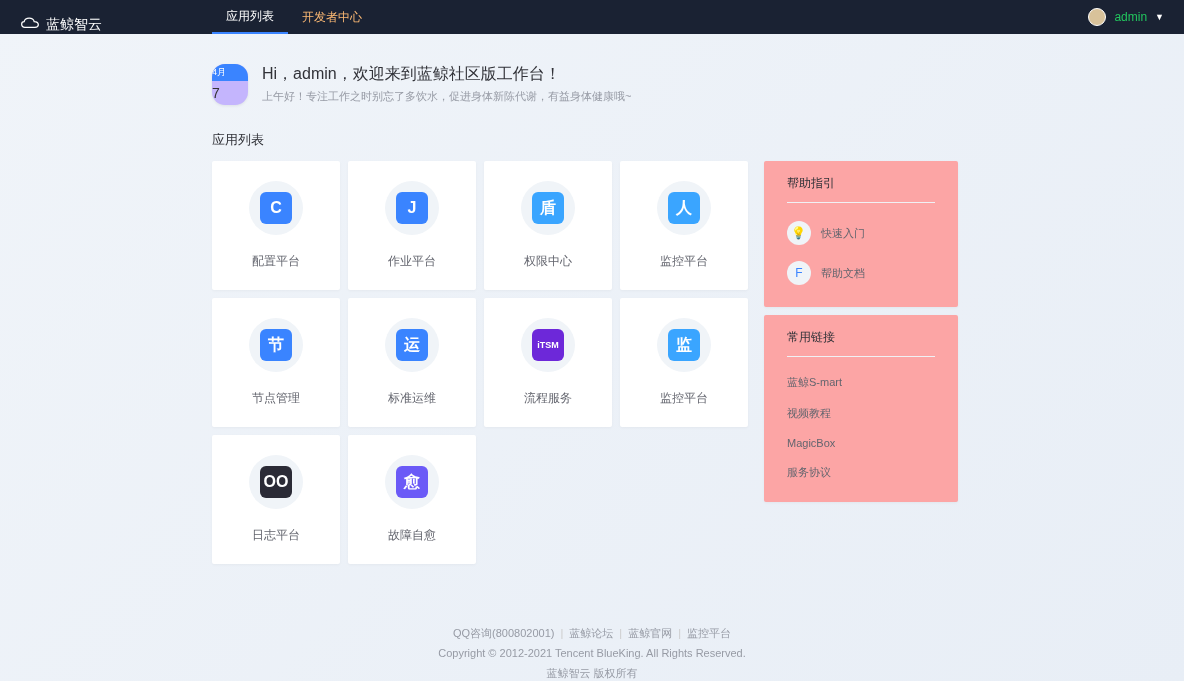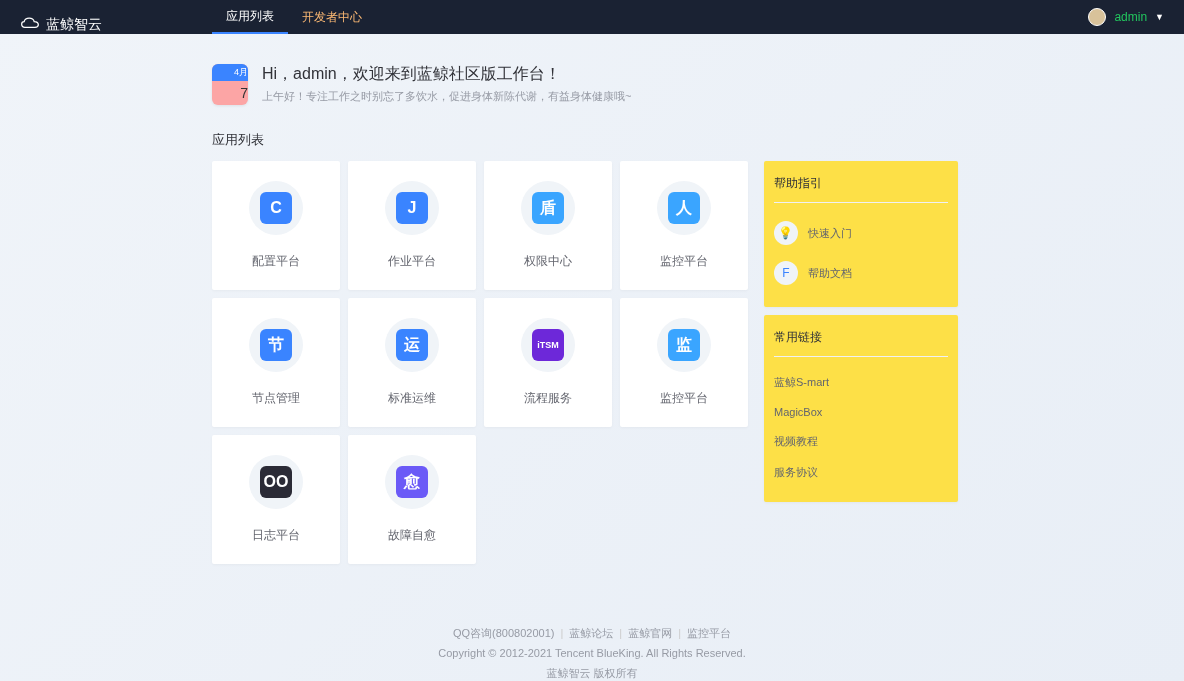--- a/index.html
+++ b/index.html
@@ -64,23 +64,23 @@
       margin: 0 auto;
       padding: 30px 0 0 0;
     }
     .welcome-section {
       display: flex;
       gap: 14px;
       margin-bottom: 26px;
     }
     .date-card {
       width: 36px;
-      text-align: right;
-      background: #fca5a5;
-      border-radius: 6px;
+      text-align: left;
+      background: #c4b5fd;
+      border-radius: 13px;
       overflow: hidden;
       box-shadow: 0 1px 3px rgba(0,0,0,0.08);
     }
     .date-month {
       background: #3a84ff;
       color: #fff;
       font-size: 9px;
       padding: 2px 0;
     }
     .date-day {
@@ -146,23 +146,23 @@
       font-size: 12px;
       color: #63656e;
     }
     .sidebar {
       width: 194px;
       display: flex;
       flex-direction: column;
       gap: 8px;
     }
     .side-card {
-      background: #fde047;
+      background: #fca5a5;
       border-radius: 2px;
-      padding: 14px 10px;
+      padding: 14px 23px;
       box-shadow: 0 1px 3px rgba(0,0,0,0.04);
     }
     .side-title {
       font-size: 12px;
       color: #313238;
       padding-bottom: 10px;
       border-bottom: 1px solid #f0f1f5;
       margin-bottom: 10px;
     }
     .help-item {
@@ -321,22 +321,22 @@
             <div class="help-item">
     <div class="help-icon" style="color:#3a84ff">F</div>
     <div class="help-label">帮助文档</div>
   </div>
           </div>
       </div>
       <div class="side-card">
         <div class="side-title">常用链接</div>
         <div id="link-items">
             <div class="link-item">蓝鲸S-mart</div>
+            <div class="link-item">视频教程</div>
             <div class="link-item">MagicBox</div>
-            <div class="link-item">视频教程</div>
             <div class="link-item">服务协议</div>
           </div>
       </div>
     </div>
   </div>
 
   <div class="footer">
     <div class="footer-links" id="footer-links"><span>QQ咨询(800802001)</span><span class="footer-sep">|</span><span>蓝鲸论坛</span><span class="footer-sep">|</span><span>蓝鲸官网</span><span class="footer-sep">|</span><span>监控平台</span></div>
     <div>Copyright © 2012-2021 Tencent BlueKing. All Rights Reserved.</div>
     <div>蓝鲸智云 版权所有</div>

